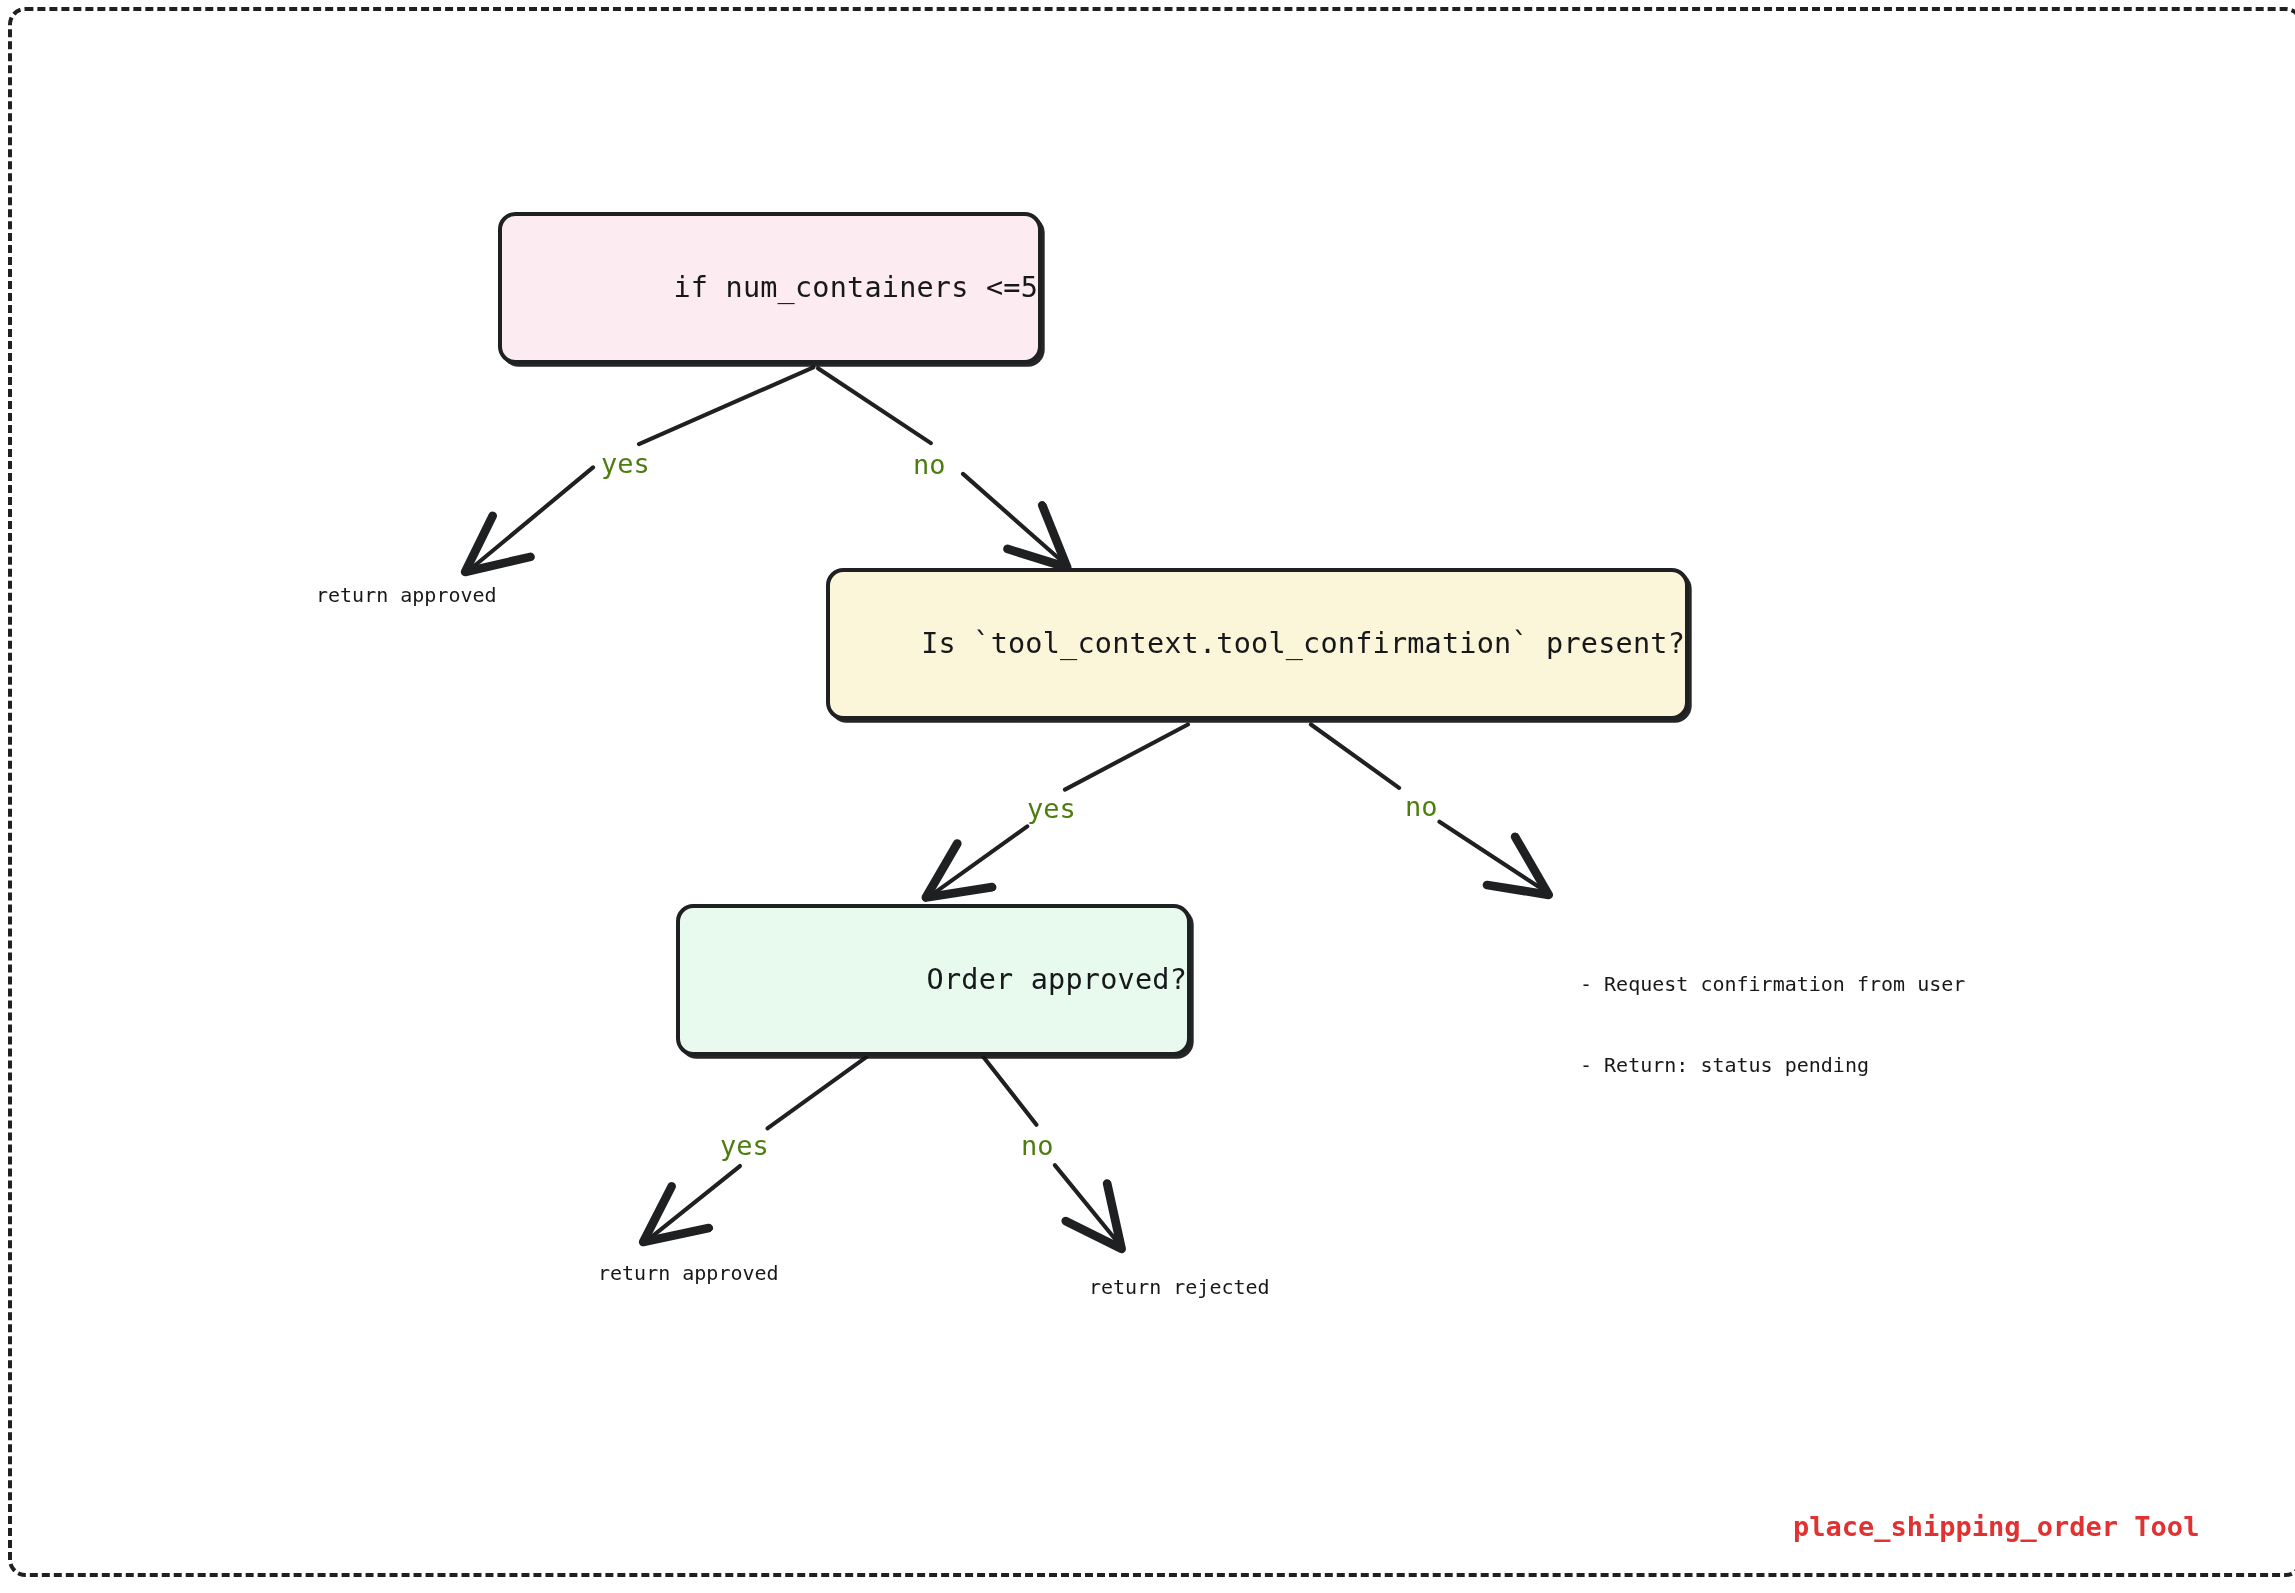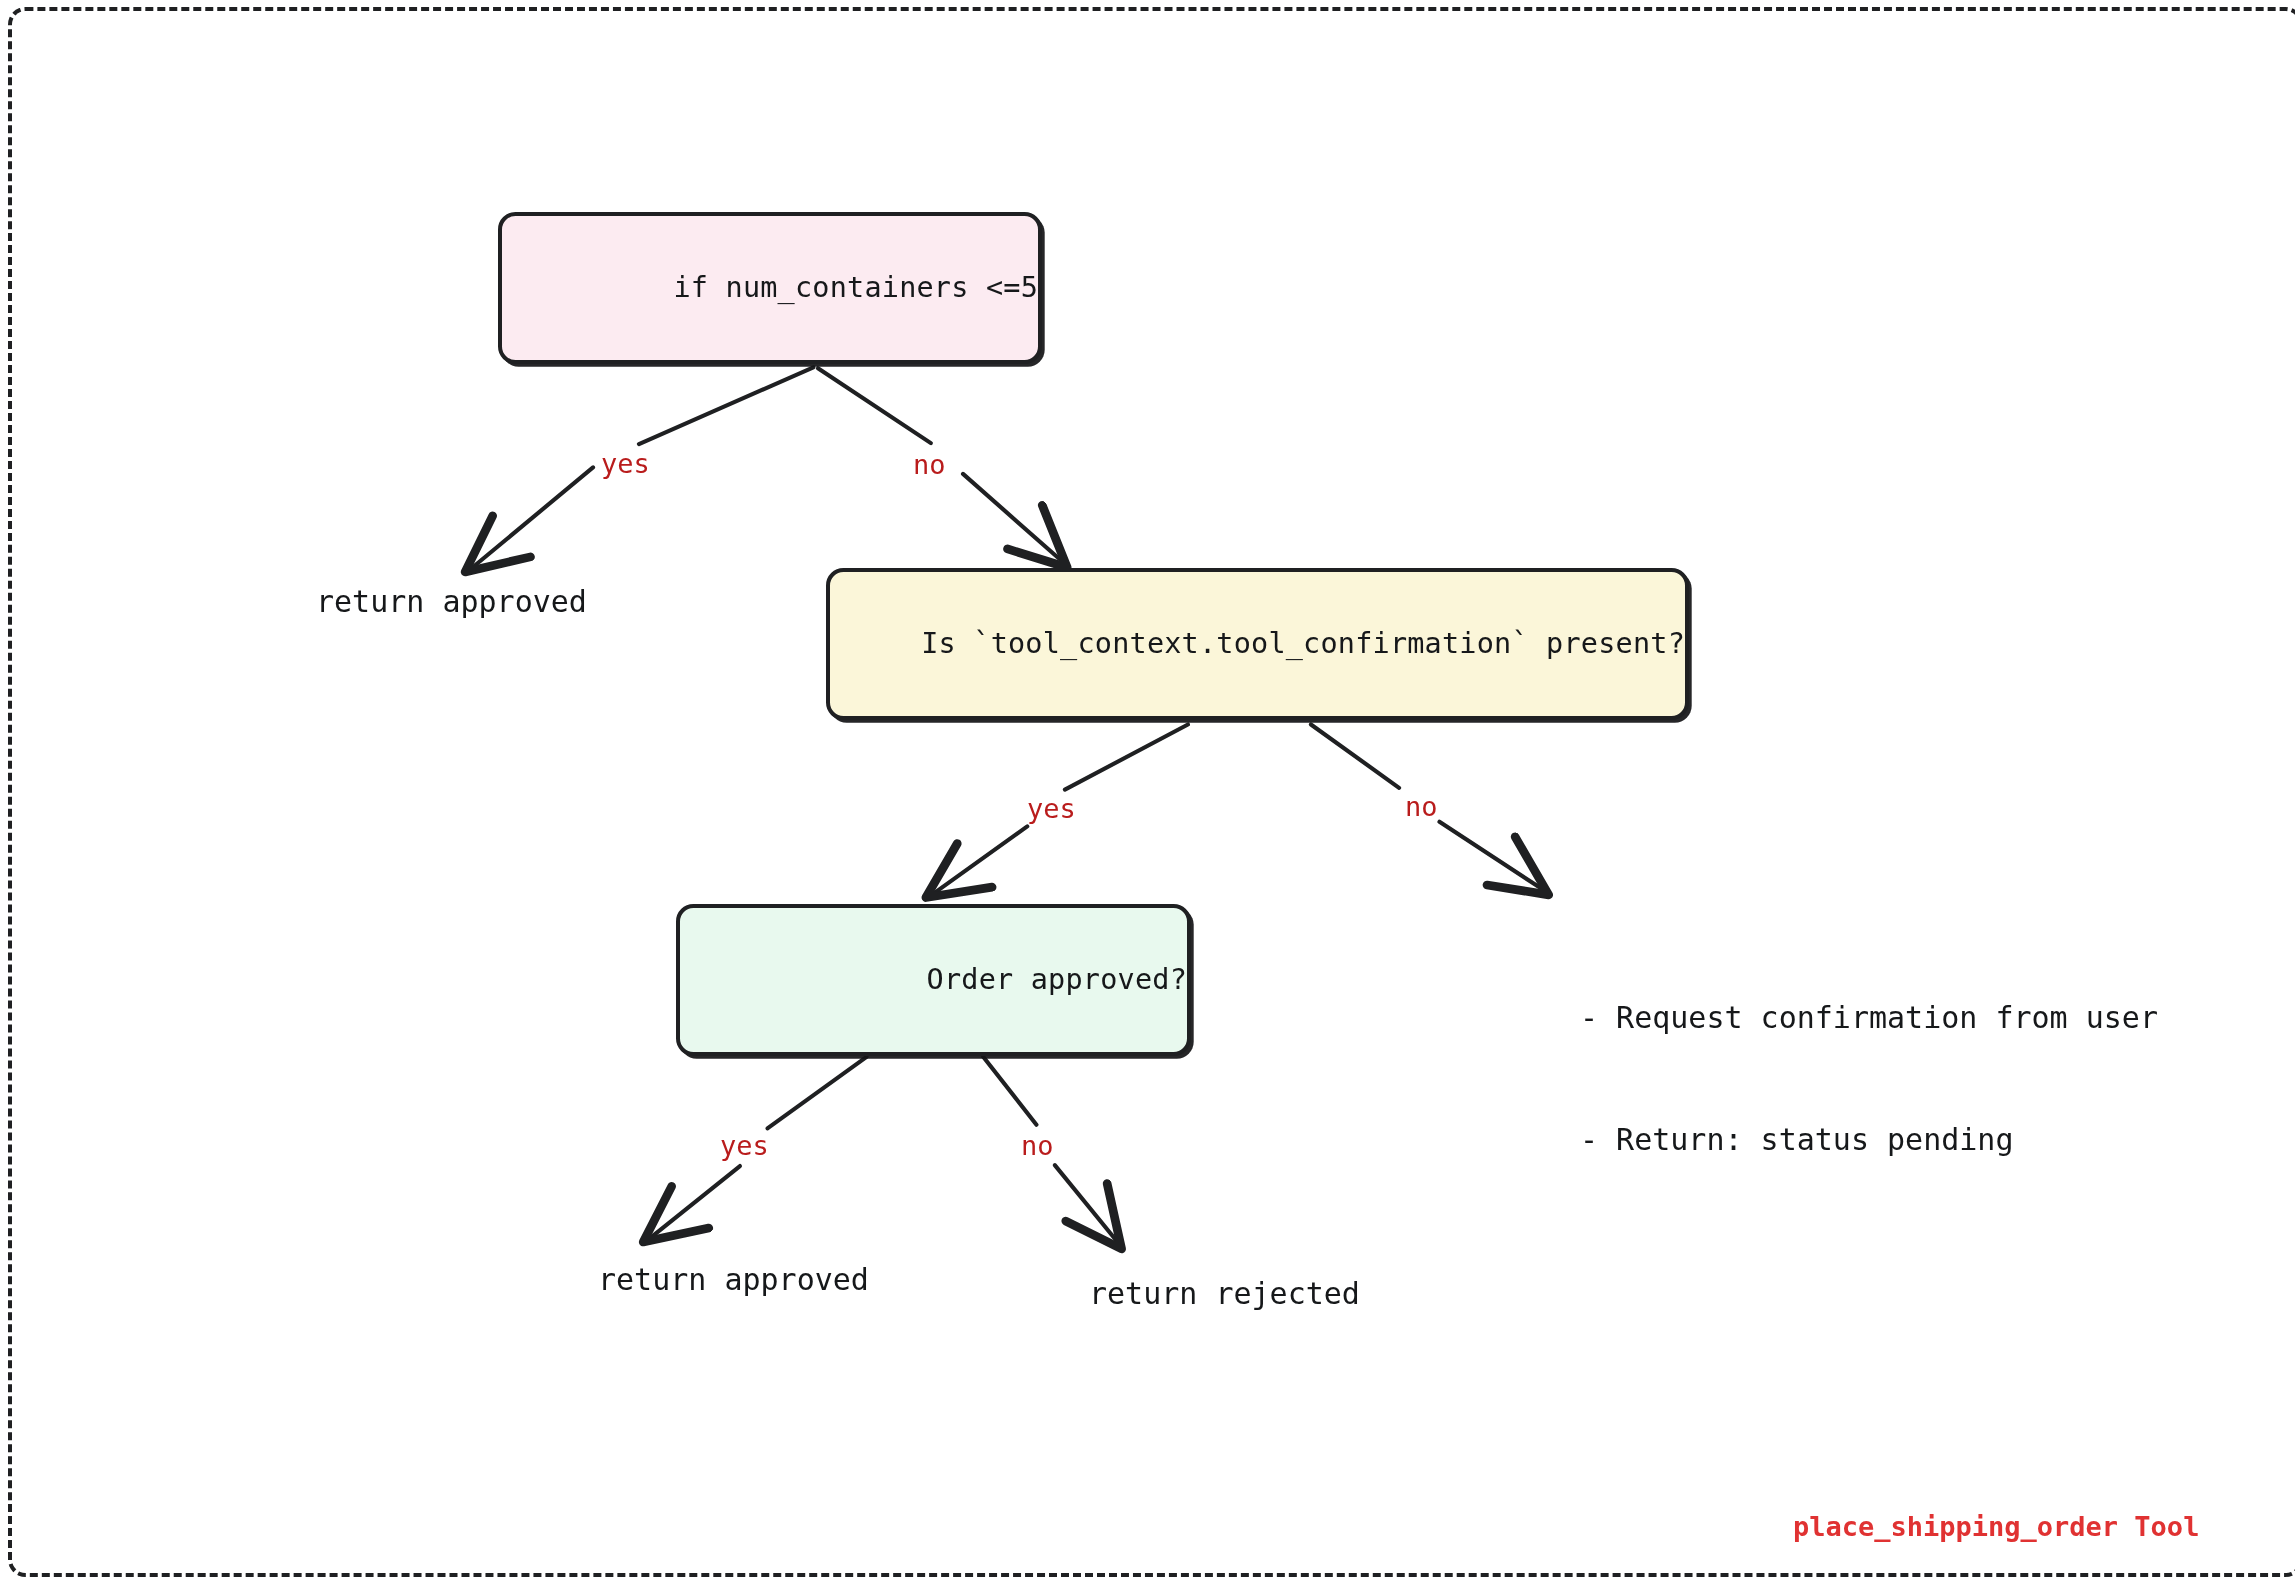--- a/index.html
+++ b/index.html
@@ -68,31 +68,31 @@
   #node-decision-order-approved {
     left: 676px;
     top: 904px;
     width: 515px;
     height: 152px;
     background: #e8f9ee;
   }
   .free-text {
     position: absolute;
     color: #16181a;
-    font-size: 30px;
+    font-size: 20px;
     line-height: 1.35;
     white-space: pre;
   }
   #text-return-approved-top { left: 316px; top: 582px; }
   #text-return-approved-bottom { left: 598px; top: 1260px; }
   #text-return-rejected { left: 1089px; top: 1274px; }
   #text-pending-block { left: 1532px; top: 917px; margin-left: 48px; }
   .edge-label {
     position: absolute;
-    color: #b91c1c;
+    color: #4d7c0f;
     font-size: 27px;
     white-space: nowrap;
   }
   #label-root-yes  { left: 601px; top: 448px; }
   #label-root-no   { left: 913px; top: 449px; }
   #label-conf-yes  { left: 1027px; top: 793px; }
   #label-conf-no   { left: 1405px; top: 791px; }
   #label-order-yes { left: 720px; top: 1130px; }
   #label-order-no  { left: 1021px; top: 1130px; }
   #watermark {

